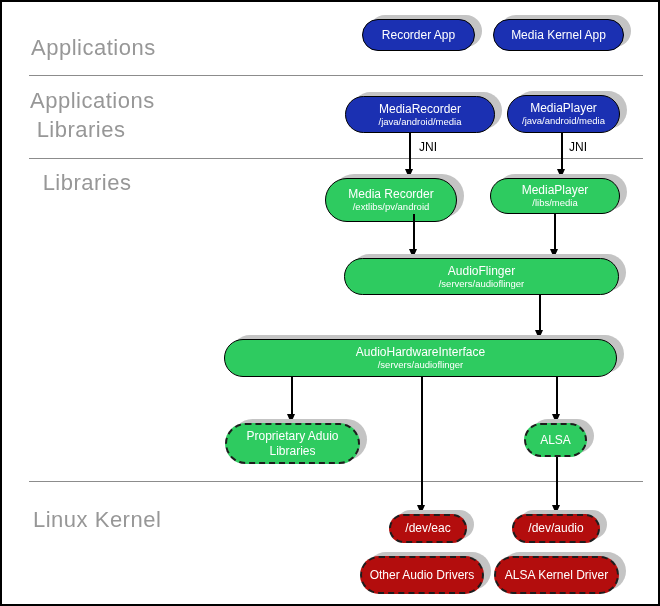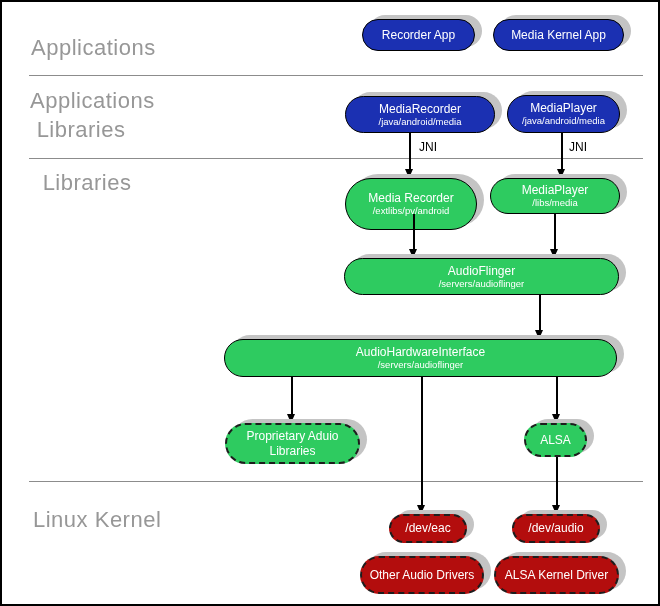--- a/index.html
+++ b/index.html
@@ -75,21 +75,21 @@
   </div>
 
   <div class="aline" style="left:407px;top:131px;height:36px"></div>
   <div class="ahead" style="left:403px;top:167px"></div>
   <div class="jni" style="left:417px;top:138px">JNI</div>
 
   <div class="aline" style="left:559px;top:131px;height:36px"></div>
   <div class="ahead" style="left:555px;top:167px"></div>
   <div class="jni" style="left:567px;top:138px">JNI</div>
 
-  <div class="pill solid green" style="left:343px;top:176px;width:132px;height:52px">
+  <div class="pill solid green" style="left:323px;top:176px;width:132px;height:44px">
     <div class="pt">Media Recorder</div>
     <div class="ps">/extlibs/pv/android</div>
   </div>
   <div class="pill solid green" style="left:488px;top:176px;width:130px;height:36px">
     <div class="pt">MediaPlayer</div>
     <div class="ps">/libs/media</div>
   </div>
 
   <div class="aline" style="left:411px;top:212px;height:35px"></div>
   <div class="ahead" style="left:407px;top:247px"></div>

